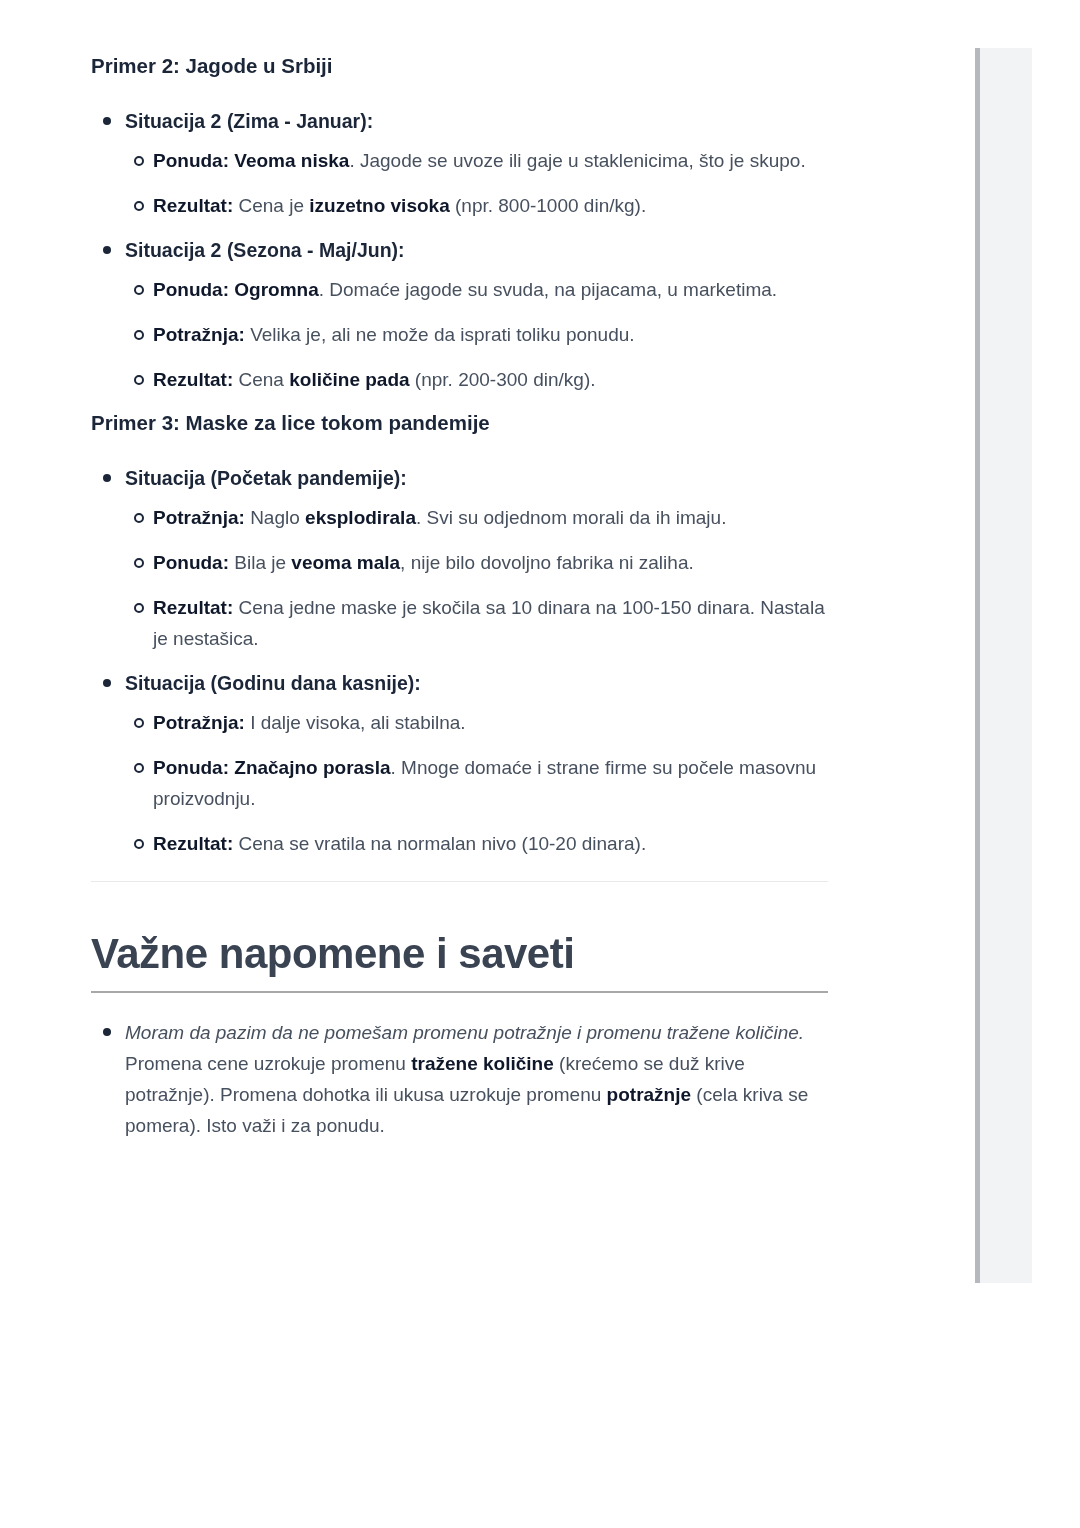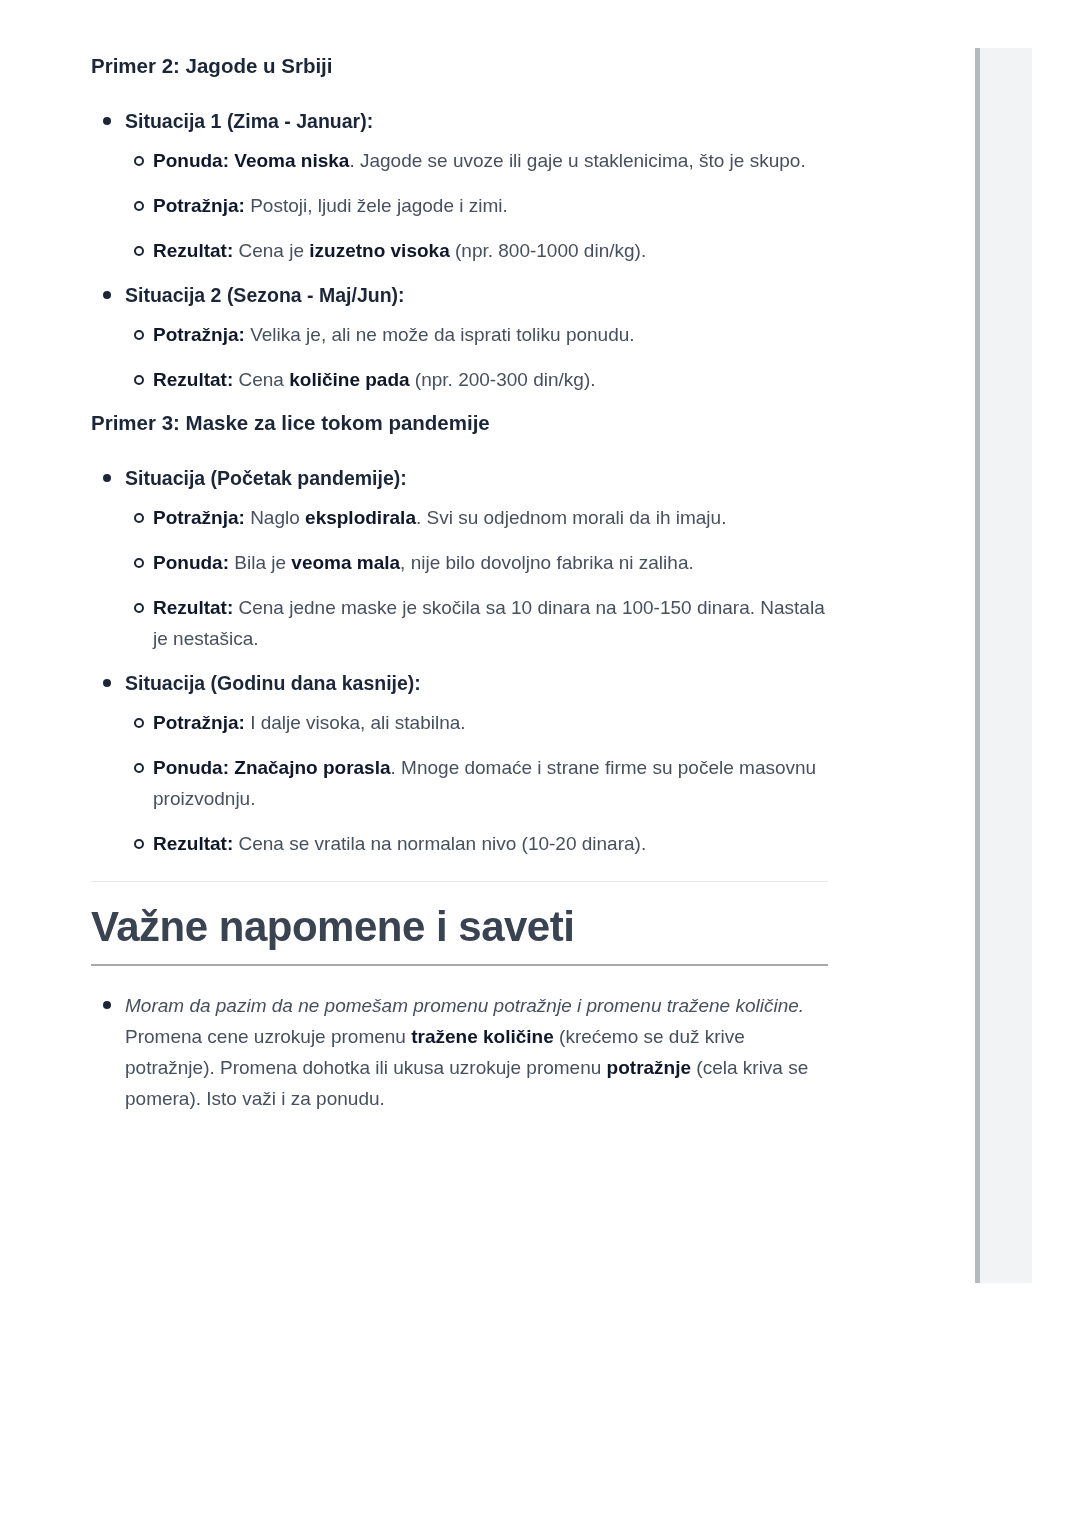--- a/index.html
+++ b/index.html
@@ -51,21 +51,21 @@
   hr.thin {
     border: none; border-top: 1px solid #e8e9eb;
     margin: 22px 0 0 0;
   }
   h1.big-heading {
     font-size: 42px;
     line-height: 48px;
     font-weight: 700;
     color: #3a4352;
     letter-spacing: -0.5px;
-    margin: 21px 0 0 0;
+    margin: 48px 0 0 0;
   }
   hr.thick {
     border: none; height: 2px; background: #a8a8a8;
     margin: 13px 0 24px 0;
   }
   .notes .li1 { margin-bottom: 14px; }
   .scroll-track {
     position: absolute;
     left: 980px; top: 48px;
     width: 52px; height: 1429px;
@@ -92,38 +92,38 @@
 </head>
 <body>
 
 <div class="page">
   <div class="content">
 
     <h3 class="sec-title">Primer 2: Jagode u Srbiji</h3>
 
     <div class="li1">
       <span class="dot"></span>
-      <div class="li1-head">Situacija 1 (Zima - Januar):</div>
+      <div class="li1-head">Situacija 2 (Zima - Januar):</div>
       <div class="li2">
         <span class="ring"></span>
         <div class="li-text"><span class="b">Ponuda: Veoma niska</span><span>. Jagode se uvoze ili gaje u staklenicima, što je skupo.</span></div>
-      </div>
-      <div class="li2">
-        <span class="ring"></span>
-        <div class="li-text"><span class="b">Potražnja:</span><span> Postoji, ljudi žele jagode i zimi.</span></div>
       </div>
       <div class="li2">
         <span class="ring"></span>
         <div class="li-text"><span class="b">Rezultat:</span><span> Cena je </span><span class="b">izuzetno visoka</span><span> (npr. 800-1000 din/kg).</span></div>
       </div>
     </div>
 
     <div class="li1">
       <span class="dot"></span>
       <div class="li1-head">Situacija 2 (Sezona - Maj/Jun):</div>
+      <div class="li2">
+        <span class="ring"></span>
+        <div class="li-text"><span class="b">Ponuda: Ogromna</span><span>. Domaće jagode su svuda, na pijacama, u marketima.</span></div>
+      </div>
       <div class="li2">
         <span class="ring"></span>
         <div class="li-text"><span class="b">Potražnja:</span><span> Velika je, ali ne može da isprati toliku ponudu.</span></div>
       </div>
       <div class="li2">
         <span class="ring"></span>
         <div class="li-text"><span class="b">Rezultat:</span><span> Cena </span><span class="b">količine pada</span><span> (npr. 200-300 din/kg).</span></div>
       </div>
     </div>
 

